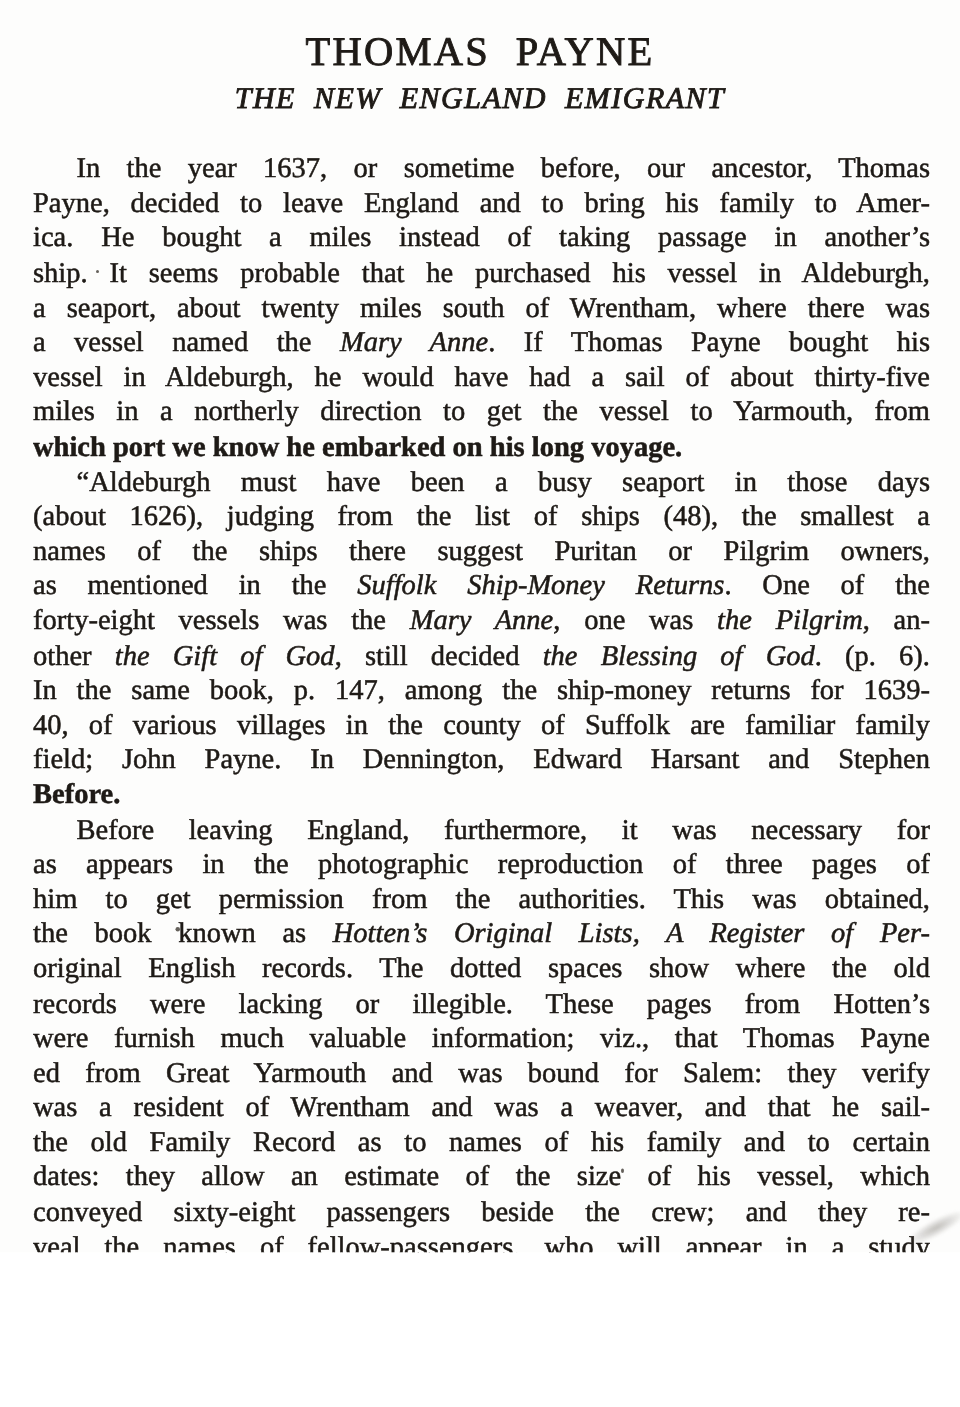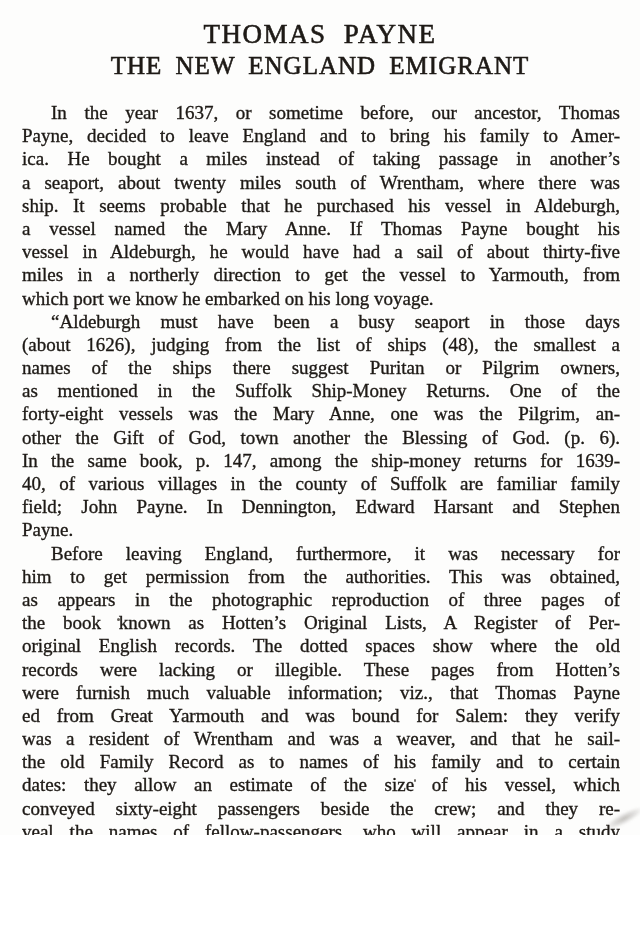--- a/index.html
+++ b/index.html
@@ -21,43 +21,44 @@
     text-align: center;
     -webkit-text-stroke: 0.6px;
   }
   .title-1 {
     font-size: 27px;
     line-height: 30px;
     letter-spacing: 1.5px;
     word-spacing: 9px;
   }
   .title-2 {
-    font-size: 25px;
+    font-size: 20px;
     line-height: 32px;
     letter-spacing: 1px;
     word-spacing: 6px;
     margin-top: 1px;
+    font-style: italic;
   }
   .bodytext {
     position: absolute;
     top: 101px;
     left: 22px;
     width: 598px;
     font-size: 19px;
   }
   .line {
     line-height: 23.2px;
     height: 23.2px;
     overflow: hidden;
     text-align: justify;
     text-align-last: justify;
   }
   .line.indent { text-indent: 29px; font-family: Liberation Serif, serif; }
-  .line.last { text-align-last: left; }
-  .it { }
+  .line.last { text-align-last: left; font-weight: bold; }
+  .it { font-style: italic; }
   .speck {
     position: absolute;
     width: 3px; height: 3px;
     border-radius: 50%;
     background: rgba(50, 44, 38, 0.75);
   }
   .speck-1 { left: 64px; top: 180px; width: 2px; height: 2px; }
   .speck-2 { left: 117px; top: 618px; }
   .speck-3 { left: 414px; top: 779px; width: 2px; height: 3px; }
   .smudge {
@@ -77,39 +78,39 @@
 <div class="page">
   <div class="titles">
     <div class="title-1">THOMAS PAYNE</div>
     <div class="title-2">THE NEW ENGLAND EMIGRANT</div>
   </div>
 
   <div class="bodytext" id="bodytext">
       <div class="line indent"><span>In the year 1637, or sometime before, our ancestor, Thomas</span></div>
       <div class="line"><span>Payne, decided to leave England and to bring his family to Amer-</span></div>
       <div class="line"><span>ica. He bought a miles instead of taking passage in another’s</span></div>
+      <div class="line"><span>ship. It seems probable that he purchased his vessel in Aldeburgh,</span></div>
       <div class="line"><span>a seaport, about twenty miles south of Wrentham, where there was</span></div>
-      <div class="line"><span>ship. It seems probable that he purchased his vessel in Aldeburgh,</span></div>
       <div class="line"><span>a vessel named the </span><span class="it">Mary Anne</span><span>. If Thomas Payne bought his</span></div>
       <div class="line"><span>vessel in Aldeburgh, he would have had a sail of about thirty-five</span></div>
       <div class="line"><span>miles in a northerly direction to get the vessel to Yarmouth, from</span></div>
       <div class="line last"><span>which port we know he embarked on his long voyage.</span></div>
       <div class="line indent"><span>“Aldeburgh must have been a busy seaport in those days</span></div>
       <div class="line"><span>(about 1626), judging from the list of ships (48), the smallest a</span></div>
       <div class="line"><span>names of the ships there suggest Puritan or Pilgrim owners,</span></div>
       <div class="line"><span>as mentioned in the </span><span class="it">Suffolk Ship-Money Returns</span><span>. One of the</span></div>
       <div class="line"><span>forty-eight vessels was the </span><span class="it">Mary Anne</span><span>, one was </span><span class="it">the Pilgrim</span><span>, an-</span></div>
-      <div class="line"><span>other </span><span class="it">the Gift of God</span><span>, town another </span><span class="it">the Blessing of God</span><span>. (p. 6).</span></div>
+      <div class="line"><span>other </span><span class="it">the Gift of God</span><span>, still decided </span><span class="it">the Blessing of God</span><span>. (p. 6).</span></div>
       <div class="line"><span>In the same book, p. 147, among the ship-money returns for 1639-</span></div>
       <div class="line"><span>40, of various villages in the county of Suffolk are familiar family</span></div>
       <div class="line"><span>field; John Payne. In Dennington, Edward Harsant and Stephen</span></div>
-      <div class="line last"><span>Payne.</span></div>
+      <div class="line last"><span>Before.</span></div>
       <div class="line indent"><span>Before leaving England, furthermore, it was necessary for</span></div>
+      <div class="line"><span>as appears in the photographic reproduction of three pages of</span></div>
       <div class="line"><span>him to get permission from the authorities. This was obtained,</span></div>
-      <div class="line"><span>as appears in the photographic reproduction of three pages of</span></div>
       <div class="line"><span>the book known as </span><span class="it">Hotten’s Original Lists, A Register of Per-</span></div>
       <div class="line"><span>original English records. The dotted spaces show where the old</span></div>
       <div class="line"><span>records were lacking or illegible. These pages from Hotten’s</span></div>
       <div class="line"><span>were furnish much valuable information; viz., that Thomas Payne</span></div>
       <div class="line"><span>ed from Great Yarmouth and was bound for Salem: they verify</span></div>
       <div class="line"><span>was a resident of Wrentham and was a weaver, and that he sail-</span></div>
       <div class="line"><span>the old Family Record as to names of his family and to certain</span></div>
       <div class="line"><span>dates: they allow an estimate of the size of his vessel, which</span></div>
       <div class="line"><span>conveyed sixty-eight passengers beside the crew; and they re-</span></div>
       <div class="line"><span>veal the names of fellow-passengers, who will appear in a study</span></div>

